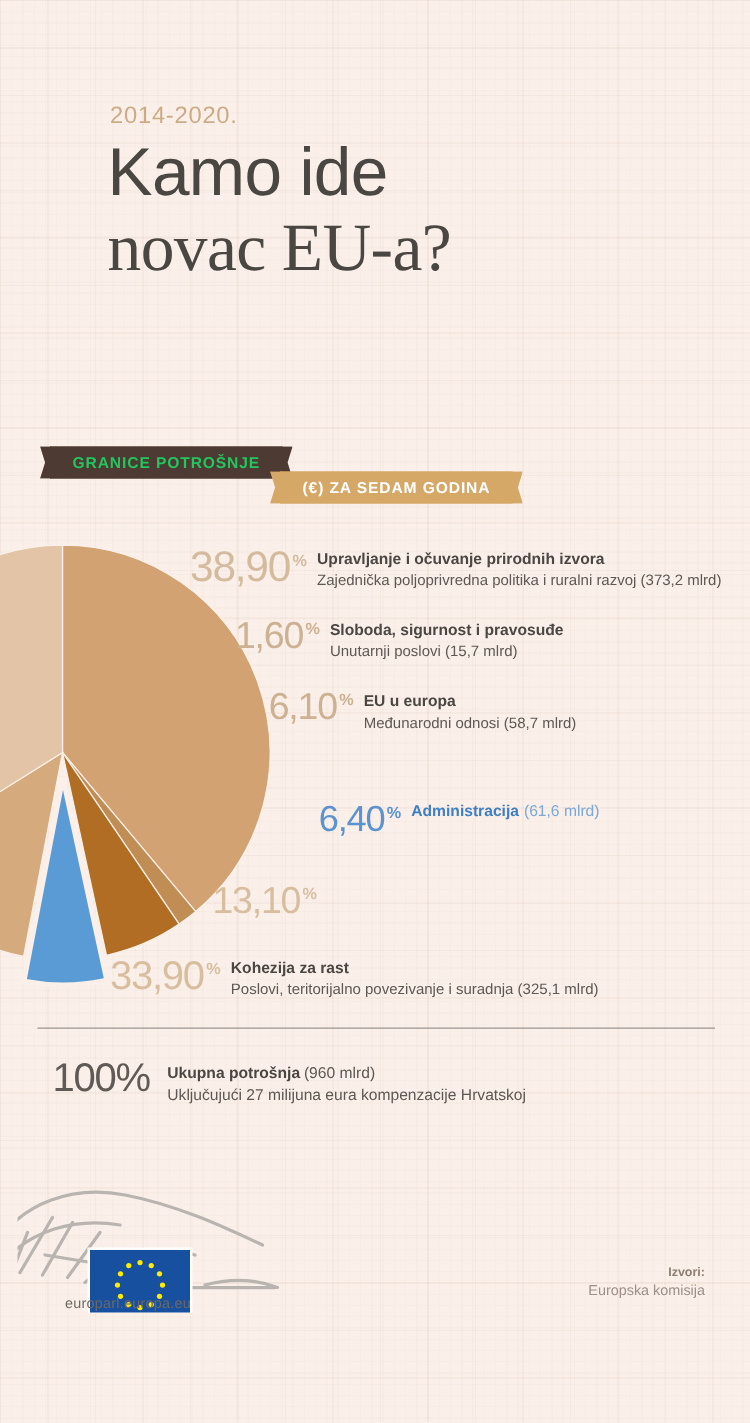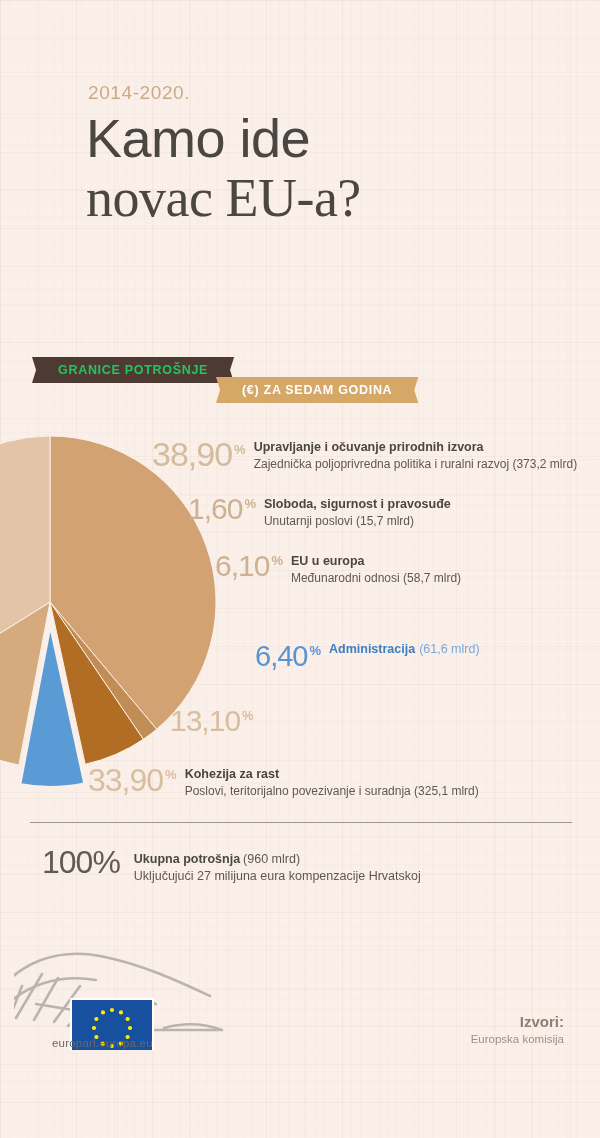--- a/index.html
+++ b/index.html
@@ -116,21 +116,21 @@
   #total-amount{font-size:12.5px;font-weight:400;color:#5d5853;margin-left:3px;}
   #total-sub{font-size:12.5px;color:#5d5853;margin-top:2px;}
 
   
   #ep-logo{position:absolute;left:14px;top:930px;width:250px;height:120px;}
   #ep-url{
     position:absolute;left:52px;top:1037px;
     font-size:11.5px;color:#6d6863;letter-spacing:.2px;
   }
   #sources{position:absolute;right:36px;top:1013px;text-align:right;}
-  #sources-label{font-size:15px;font-weight:700;color:#8c7f70;}
+  #sources-label{font-size:10px;font-weight:700;color:#8c7f70;}
   #sources-value{font-size:11.5px;color:#9c9089;margin-top:3px;}
 </style>
 </head>
 <body>
 
 <div id="paper-texture"></div>
 
 <div class="stage">
 
   <div id="kicker">2014-2020.</div>

